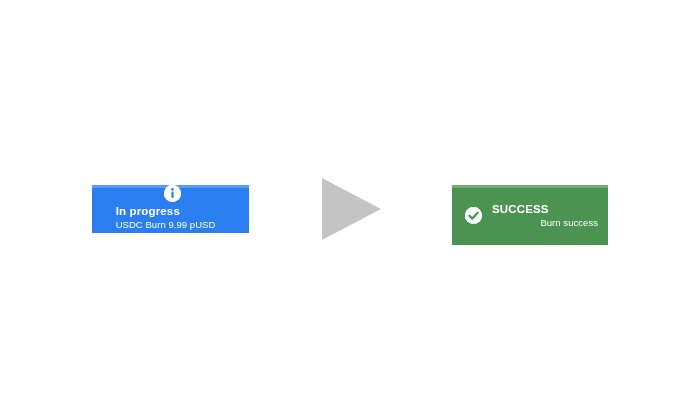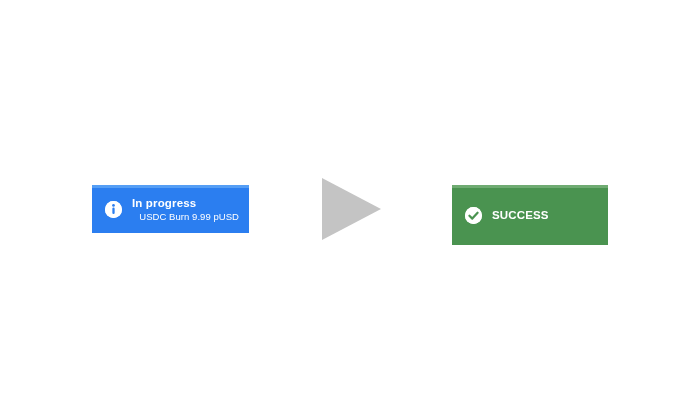--- a/index.html
+++ b/index.html
@@ -87,20 +87,21 @@
     text-align: right;
   }
 
   
   #toast-progress {
     left: 92px;
     top: 185px;
     width: 157px;
     height: 48px;
     background: #2b7ef0;
+    flex-direction: column;
   }
   #toast-progress .toast-accent {
     background: #559ef5;
   }
 
   
   #toast-success {
     left: 452px;
     top: 185px;
     width: 156px;
@@ -156,16 +157,17 @@
 
     <div class="toast-icon">
       <svg width="17" height="17" viewBox="0 0 17 17" aria-hidden="true">
         <circle cx="8.5" cy="8.5" r="8.5" fill="#ffffff"></circle>
         <path d="M4.4 8.7 L7.3 11.6 L12.6 5.7" stroke="#4a9350" stroke-width="2.2" fill="none" stroke-linecap="round" stroke-linejoin="round"></path>
       </svg>
     </div>
 
     <div class="toast-text">
       <div class="toast-title">SUCCESS</div>
+      <div class="toast-subtitle">Burn success</div>
     </div>
   </div>
 
 </div>
 
 </body></html>

